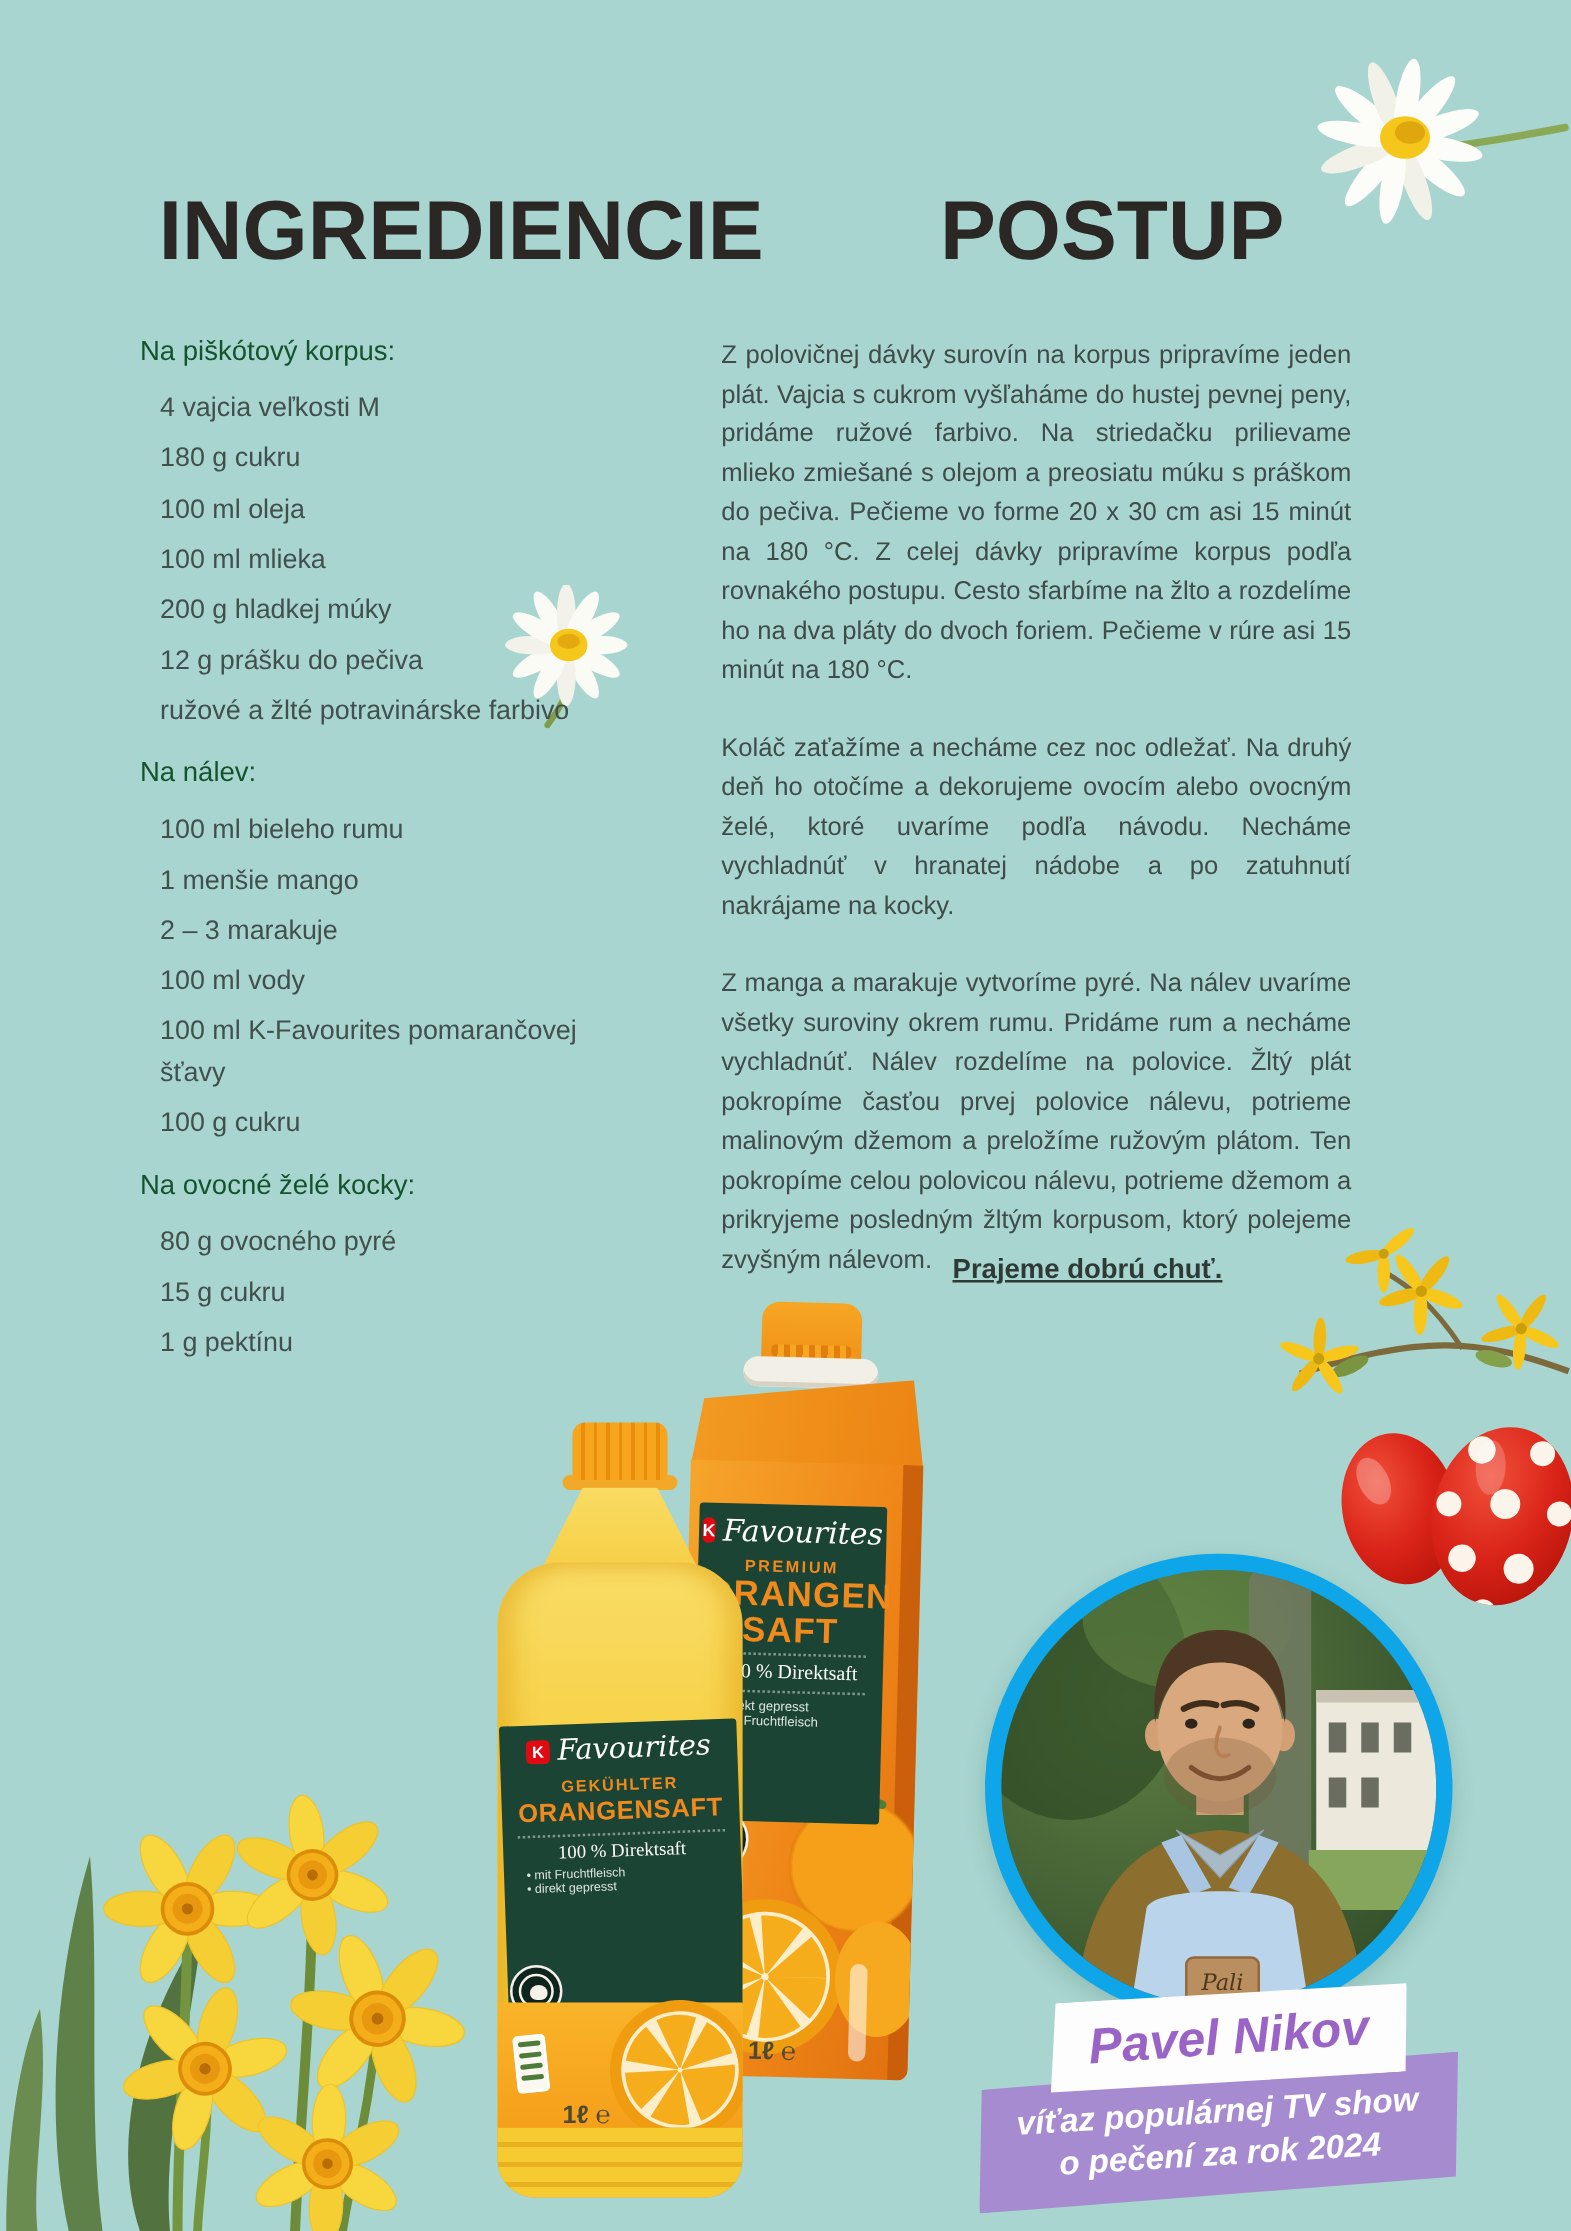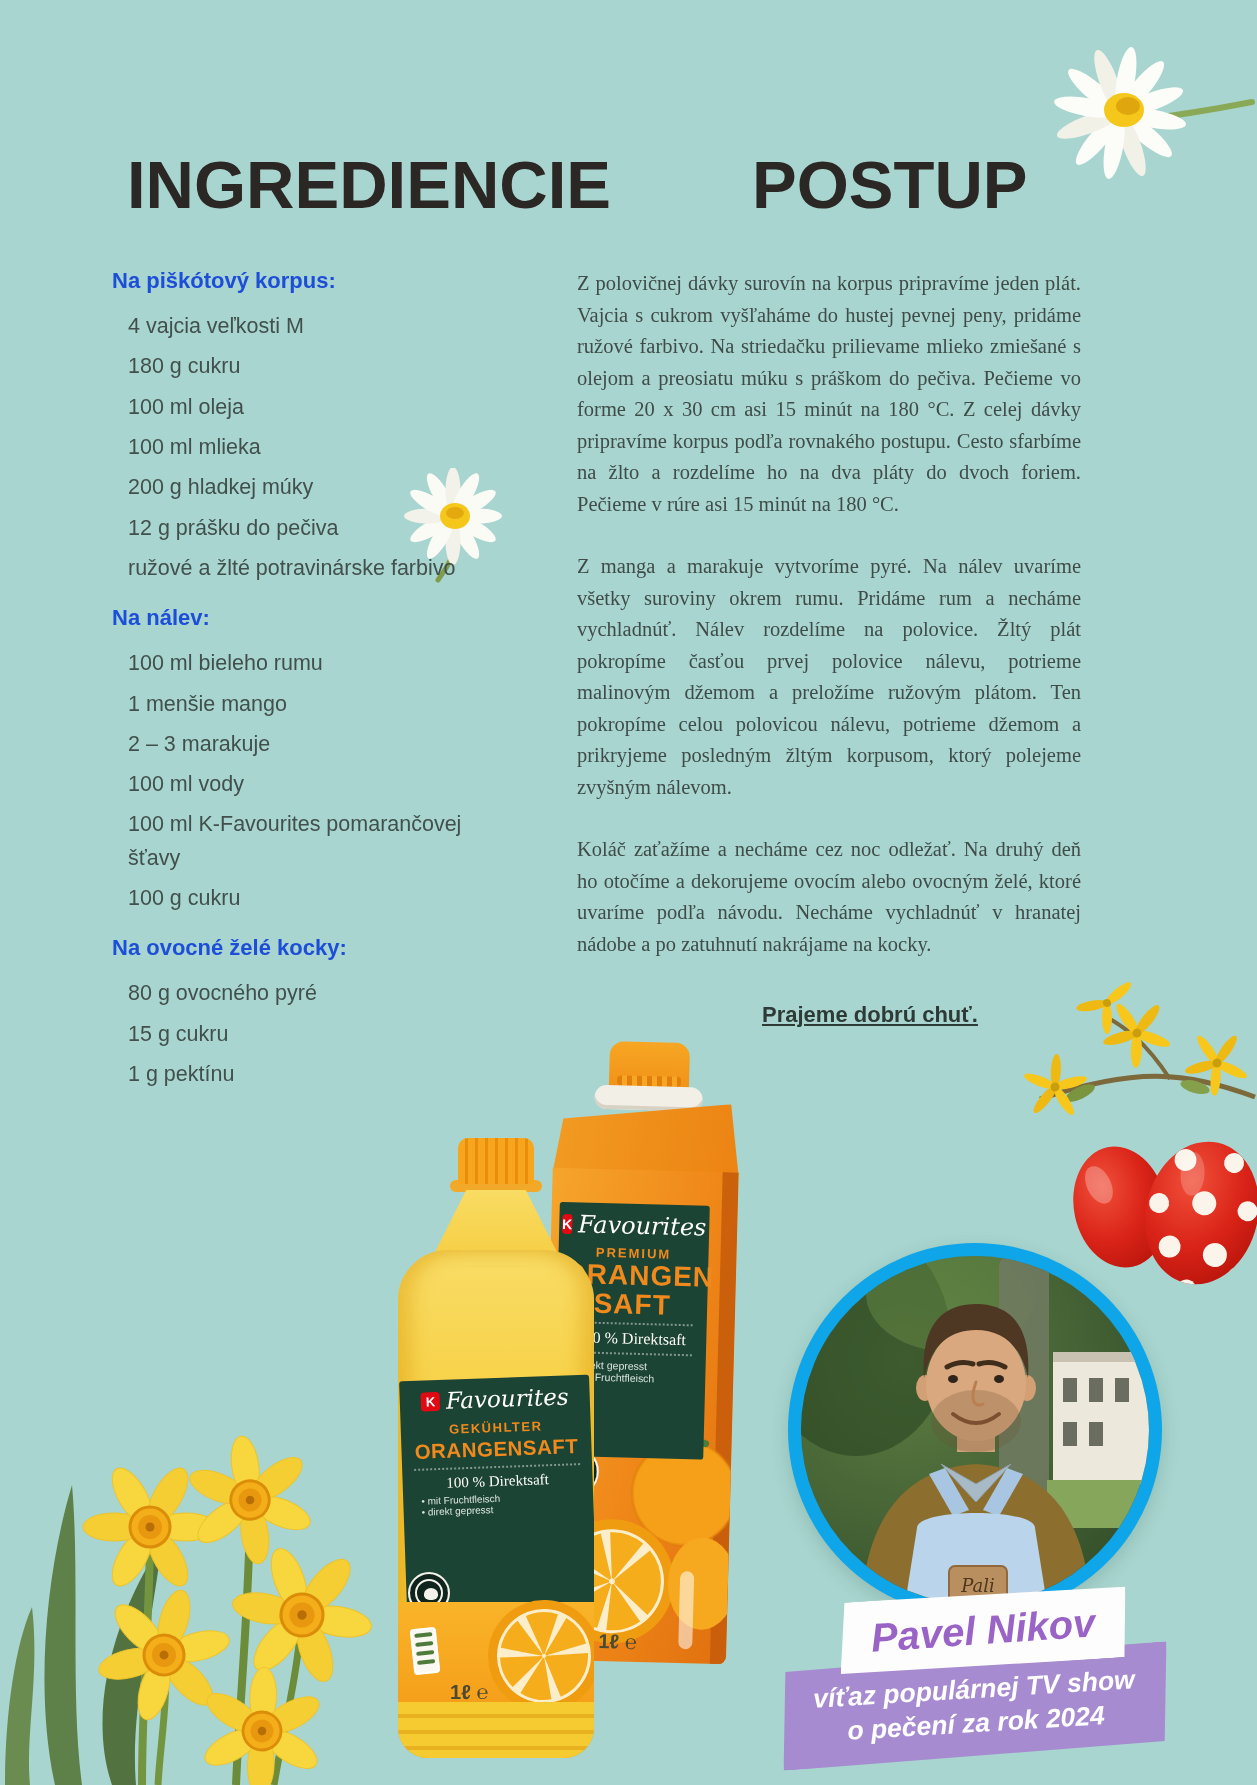--- a/index.html
+++ b/index.html
@@ -10,26 +10,26 @@
     color:#3f4c49;
   }
   .abs{position:absolute;}
   
   .big-heading{
     font-weight:bold;color:#2b2724;font-size:67px;letter-spacing:0;
     transform:scaleX(.8);transform-origin:left top;white-space:nowrap;
   }
   
   .ing-col{left:112px;top:268px;width:385px;}
-  .ing-title{font-size:22px;font-weight:bold;color:#1d4ed8;margin:20px 0 14px 0;line-height:26px;}
+  .ing-title{font-size:22px;font-weight:normal;color:#14532d;margin:20px 0 14px 0;line-height:26px;}
   .ing-title:first-child{margin-top:0;}
   .ing-list{list-style:none;margin:16px;padding:0;}
   .ing-list li{font-size:21.5px;line-height:1.55;margin:0 0 7px 0;color:#42504d;}
   
-  .method-col{left:577px;top:268px;width:504px;font-family:Liberation Serif, serif;}
+  .method-col{left:577px;top:268px;width:504px;}
   .method-col p{
     font-size:20.5px;line-height:31.5px;margin:0 0 31px 0;
     text-align:justify;color:#3f4c49;
   }
   .closing{left:640px;top:1002px;width:460px;text-align:center;
     font-size:22px;font-weight:bold;color:#2e3a36;text-decoration:underline;}
   
   .label-green{background:#1c4434;border-radius:3px;color:#fff;}
   .brand-row{display:flex;align-items:center;justify-content:center;gap:6px;}
   .k-logo{display:inline-block;background:#e10a12;color:#fff;font-weight:bold;
@@ -182,22 +182,22 @@
   <div class="ing-title">Na ovocné želé kocky:</div>
   <ul class="ing-list">
     <li>80 g ovocného pyré</li>
     <li>15 g cukru</li>
     <li>1 g pektínu</li>
   </ul>
 </div>
 
 <div class="abs method-col">
   <p>Z polovičnej dávky surovín na korpus pripravíme jeden plát. Vajcia s cukrom vyšľaháme do hustej pevnej peny, pridáme ružové farbivo. Na striedačku prilievame mlieko zmiešané s olejom a preosiatu múku s práškom do pečiva. Pečieme vo forme 20 x 30 cm asi 15 minút na 180 °C. Z celej dávky pripravíme korpus podľa rovnakého postupu. Cesto sfarbíme na žlto a rozdelíme ho na dva pláty do dvoch foriem. Pečieme v rúre asi 15 minút na 180 °C.</p>
+  <p>Koláč zaťažíme a necháme cez noc odležať. Na druhý deň ho otočíme a dekorujeme ovocím alebo ovocným želé, ktoré uvaríme podľa návodu. Necháme vychladnúť v hranatej nádobe a po zatuhnutí nakrájame na kocky.</p>
   <p>Z manga a marakuje vytvoríme pyré. Na nálev uvaríme všetky suroviny okrem rumu. Pridáme rum a necháme vychladnúť. Nálev rozdelíme na polovice. Žltý plát pokropíme časťou prvej polovice nálevu, potrieme malinovým džemom a preložíme ružovým plátom. Ten pokropíme celou polovicou nálevu, potrieme džemom a prikryjeme posledným žltým korpusom, ktorý polejeme zvyšným nálevom.</p>
-  <p>Koláč zaťažíme a necháme cez noc odležať. Na druhý deň ho otočíme a dekorujeme ovocím alebo ovocným želé, ktoré uvaríme podľa návodu. Necháme vychladnúť v hranatej nádobe a po zatuhnutí nakrájame na kocky.</p>
 </div>
 <div class="abs closing">Prajeme dobrú chuť.</div>
 
 <svg class="abs" style="left:985px;top:975px;" width="272" height="165" viewBox="0 0 272 165">
   <path d="M270,122 C200,96 150,92 55,124" stroke="#7d6a3c" stroke-width="5" fill="none"></path>
   <path d="M185,104 C160,66 140,52 118,40" stroke="#7d6a3c" stroke-width="4" fill="none"></path>
   <ellipse cx="95" cy="118" rx="16" ry="6" fill="#7a9440" transform="rotate(-25 95 118)"></ellipse>
   <ellipse cx="210" cy="112" rx="15" ry="6" fill="#85a04a" transform="rotate(15 210 112)"></ellipse>
   <g transform="translate(70,112) rotate(-15)">
     <ellipse cx="16" cy="0" rx="17" ry="5" fill="#f7c71b" transform="rotate(0)"></ellipse>

